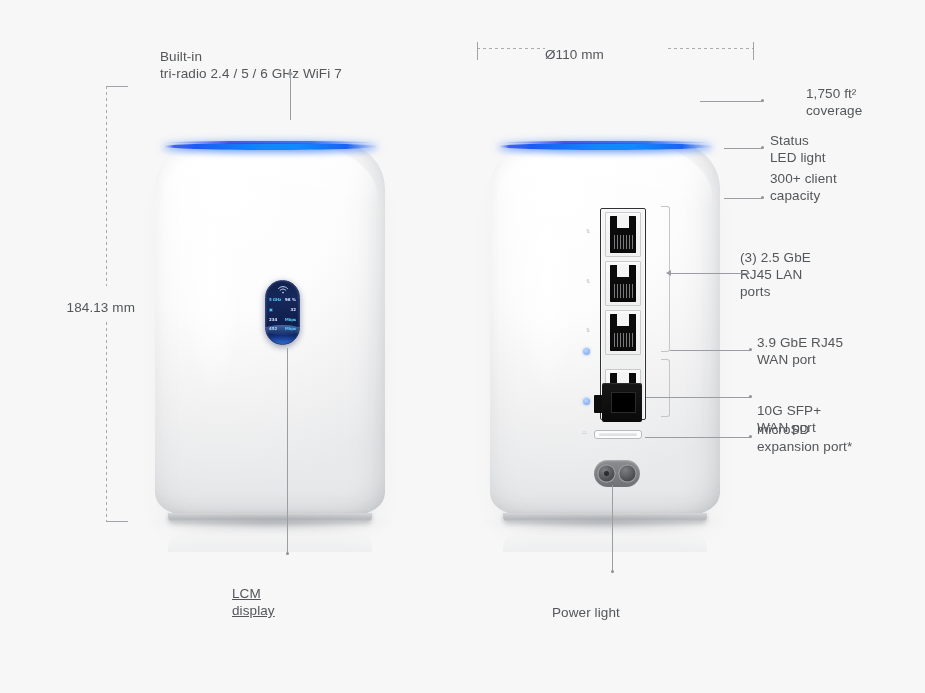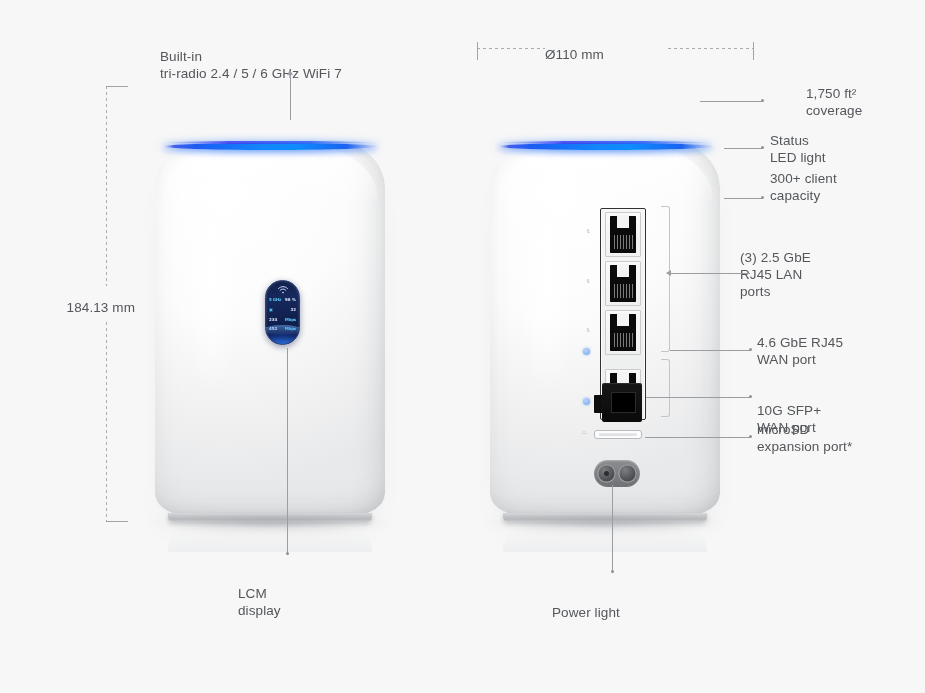--- a/index.html
+++ b/index.html
@@ -405,37 +405,37 @@
   <div class="leader" style="left:724px; top:198px; width:38px;"></div>
   <div class="dot" style="left:761px; top:196px;"></div>
 
   <div class="lbl" style="left:716px; top:249px; width:155px;margin-left:24px;">(3) 2.5 GbE
 RJ45 LAN
 ports</div>
   <div class="bracket" style="left:661px; top:206px; width:9px; height:146px; border-radius:0 3px 3px 0;"></div>
   <div class="leader" style="left:670px; top:273px; width:80px;"></div>
   <div class="arrow-l" style="left:666px; top:270px;"></div>
 
-  <div class="lbl" style="left:757px; top:334px; width:155px;">4.6 GbE RJ45
+  <div class="lbl" style="left:757px; top:334px; width:155px;">3.9 GbE RJ45
 WAN port</div>
   <div class="bracket" style="left:661px; top:359px; width:9px; height:58px; border-radius:0 3px 3px 0;"></div>
   <div class="leader" style="left:670px; top:350px; width:80px;"></div>
   <div class="dot" style="left:749px; top:348px;"></div>
 
   <div class="lbl" style="left:757px; top:402px; width:155px;">10G SFP+
 WAN port</div>
   <div class="leader" style="left:646px; top:397px; width:104px;"></div>
   <div class="dot" style="left:749px; top:395px;"></div>
 
   <div class="lbl" style="left:757px; top:421px; width:165px;">microSD
 expansion port*</div>
   <div class="leader" style="left:645px; top:437px; width:105px;"></div>
   <div class="dot" style="left:749px; top:435px;"></div>
 
-  <div class="lbl center" style="left:238px; top:561px; width:120px;">LCM
+  <div class="lbl center" style="left:232px; top:561px; width:120px;text-decoration:underline;">LCM
 display</div>
   <div class="leader v" style="left:287px; top:348px; height:206px;"></div>
   <div class="dot" style="left:286px; top:552px;"></div>
 
   <div class="lbl center" style="left:552px; top:580px; width:120px;">Power light</div>
   <div class="leader v" style="left:612px; top:485px; height:87px;"></div>
   <div class="dot" style="left:611px; top:570px;"></div>
 
 
 </div>

